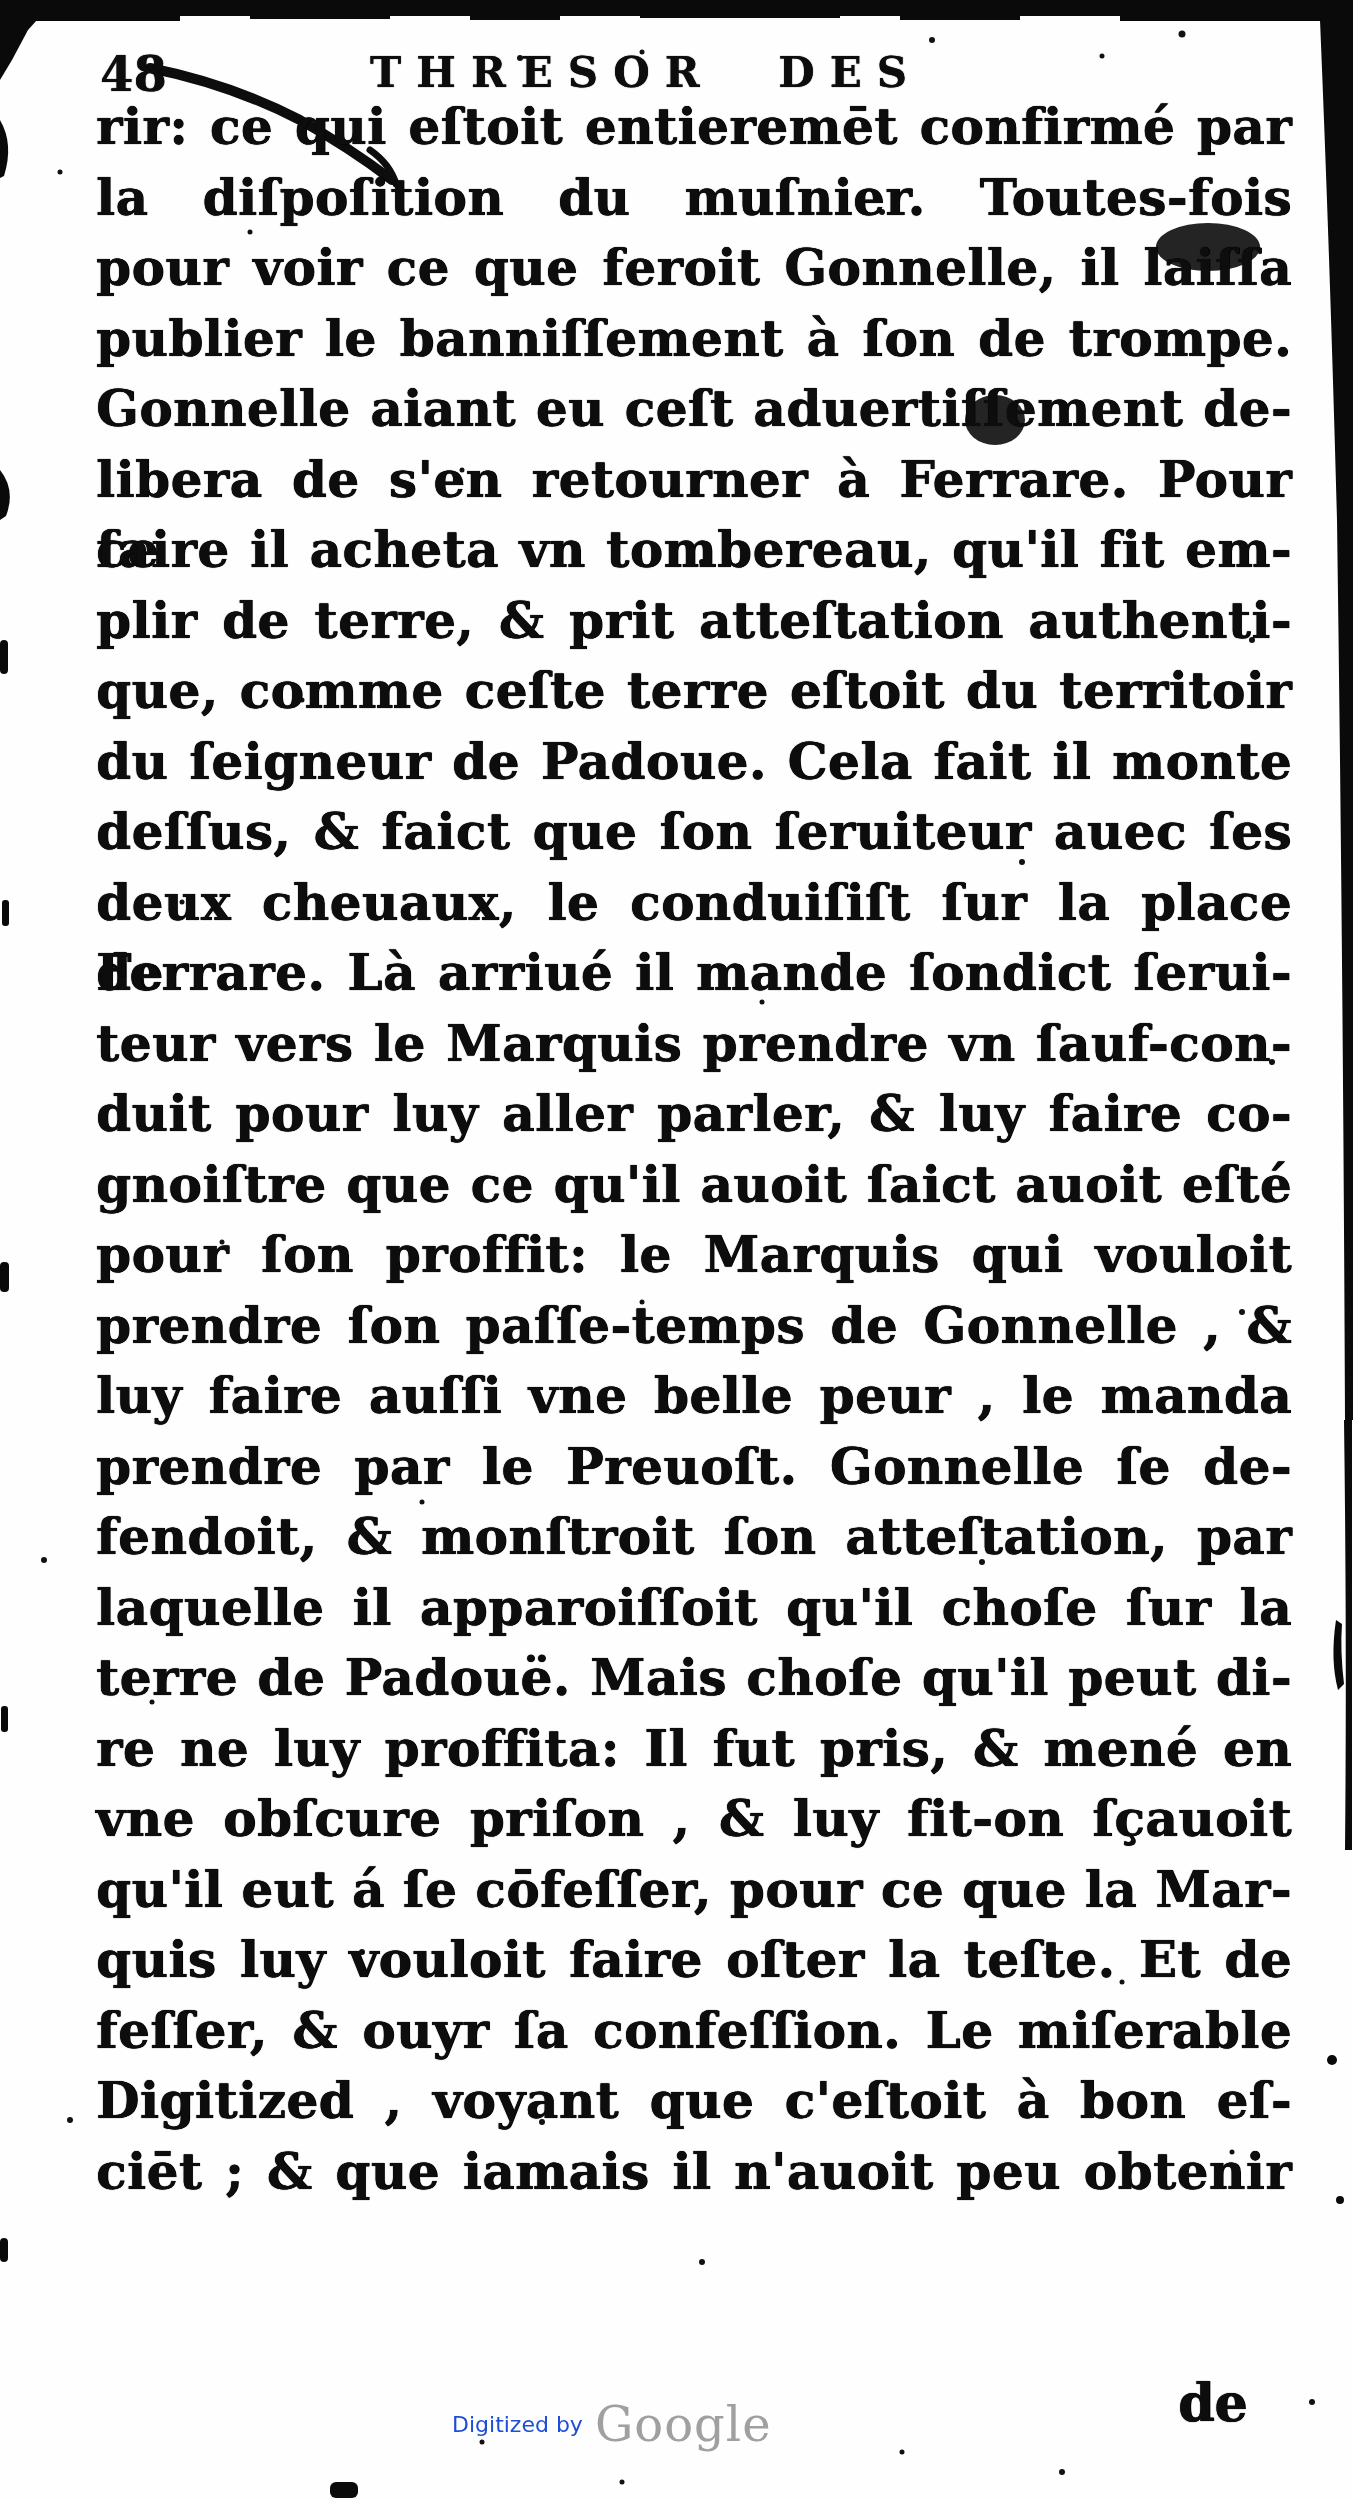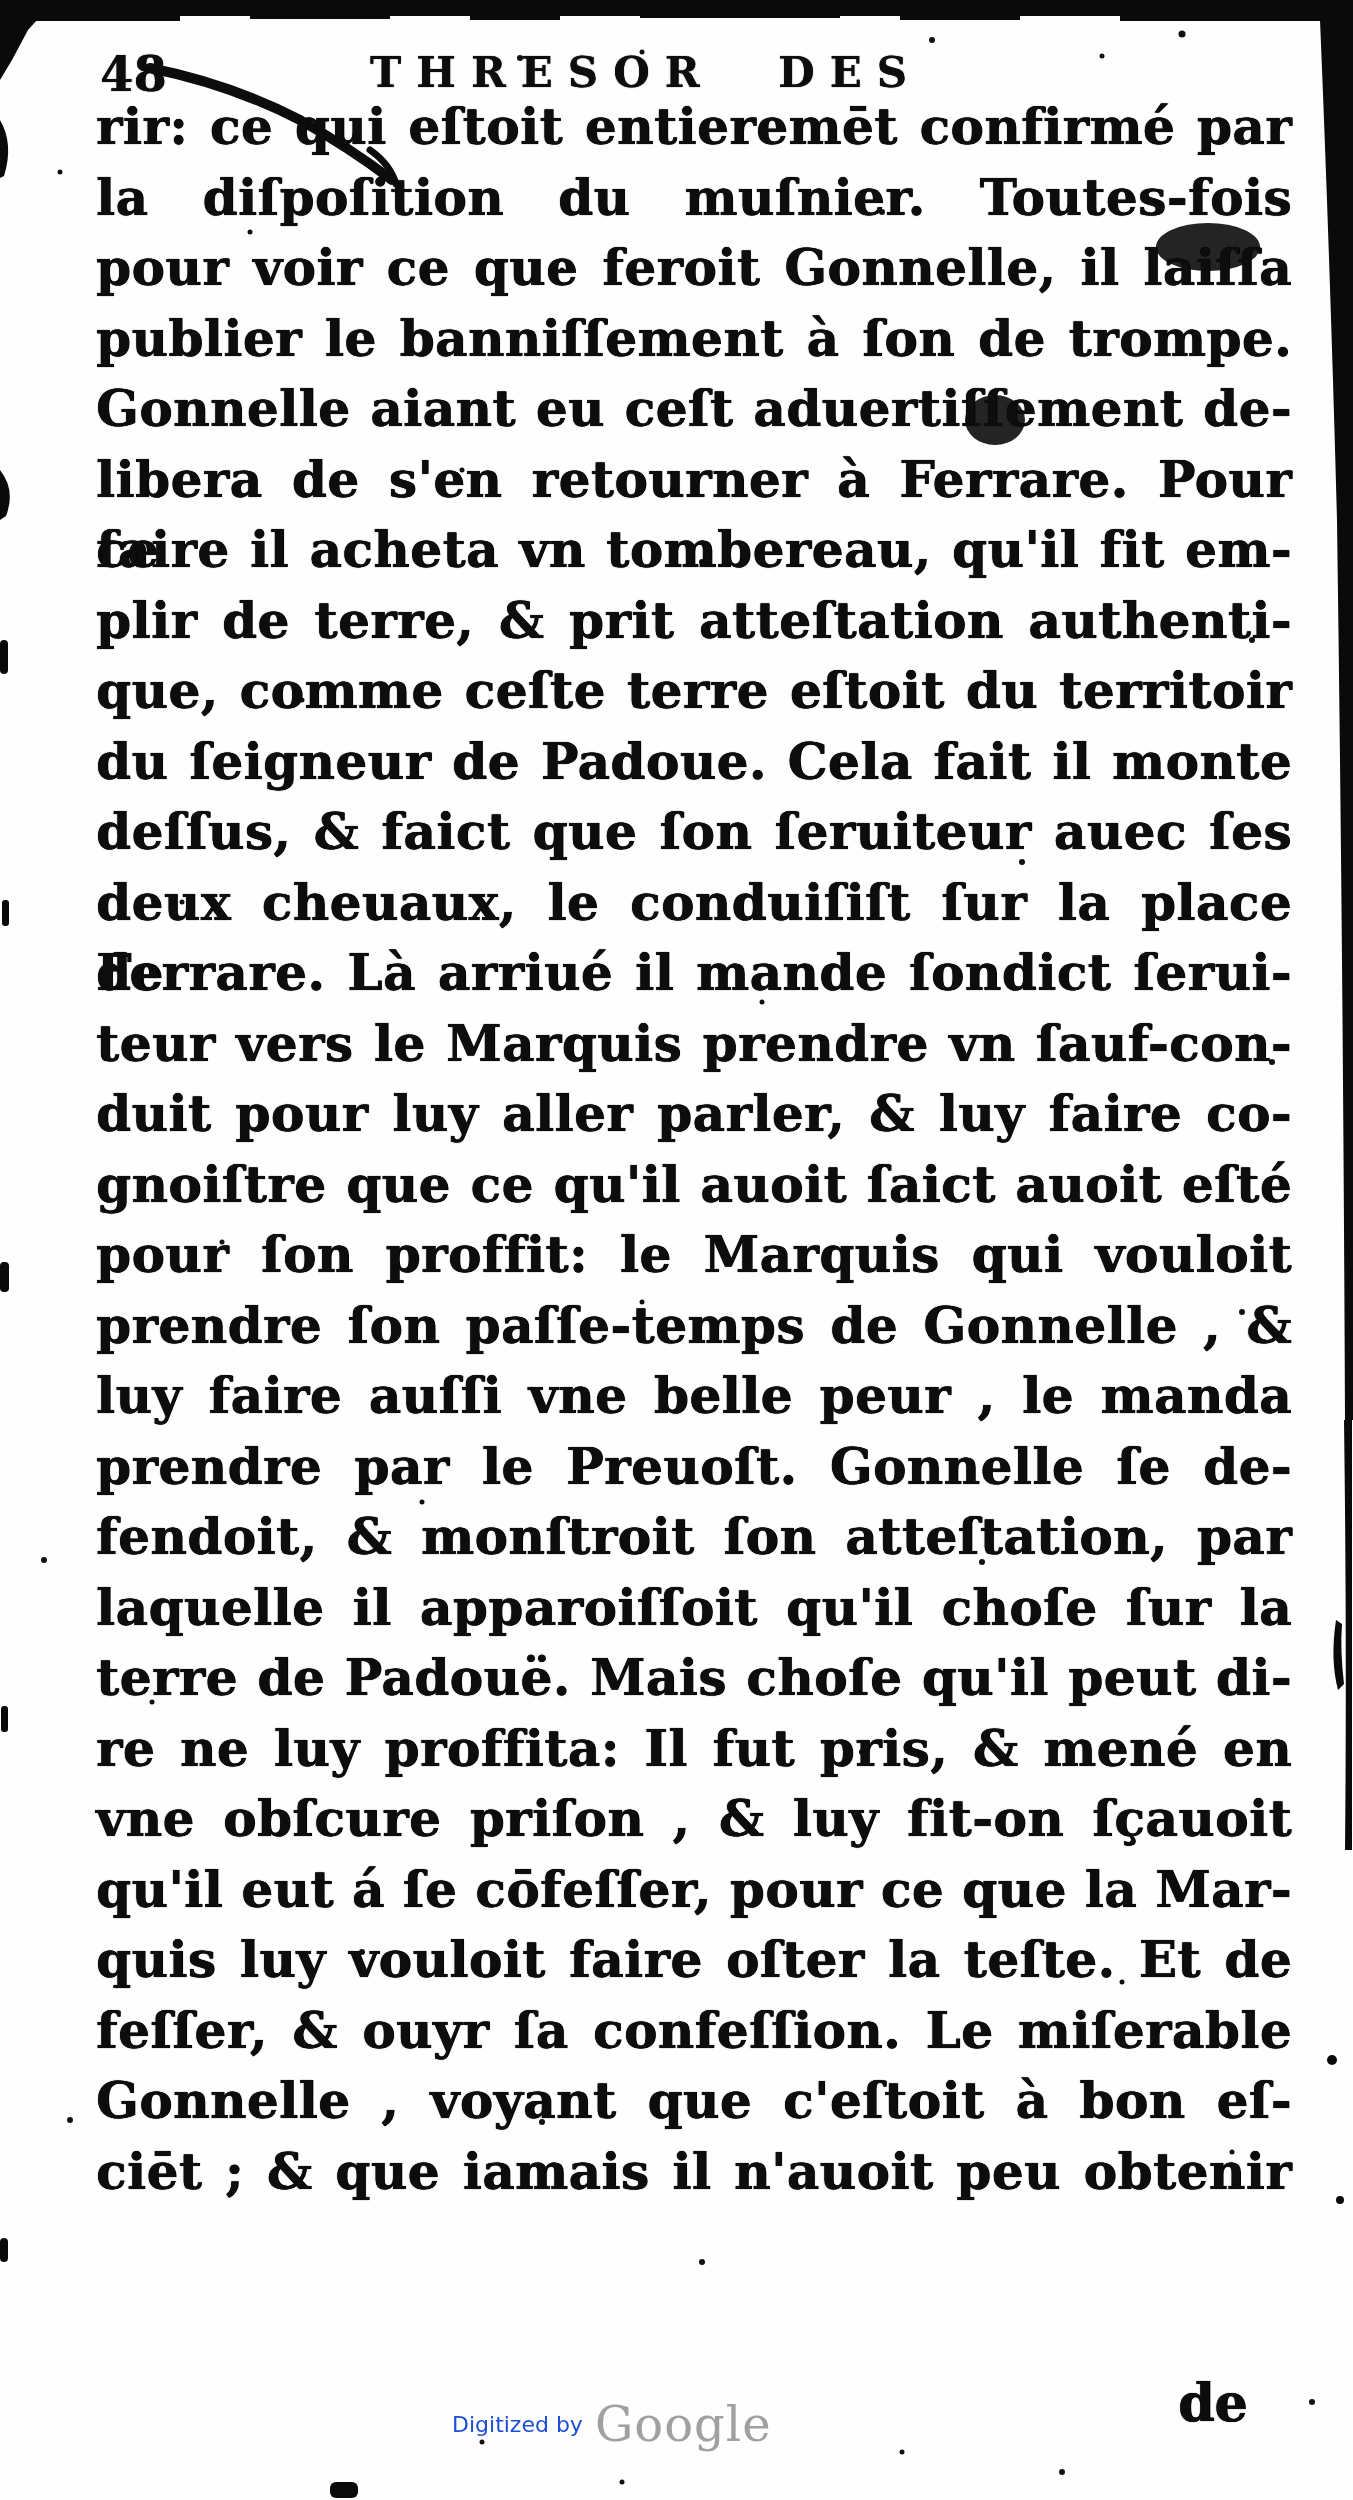--- a/index.html
+++ b/index.html
@@ -176,21 +176,21 @@
       <div class="text-line">luy faire auſſi vne belle peur , le manda</div>
       <div class="text-line">prendre par le Preuoſt. Gonnelle ſe de-</div>
       <div class="text-line">fendoit, &amp; monſtroit ſon atteſtation, par</div>
       <div class="text-line">laquelle il apparoiſſoit qu'il choſe ſur la</div>
       <div class="text-line">terre de Padouë. Mais choſe qu'il peut di-</div>
       <div class="text-line">re ne luy proffita: Il fut pris, &amp; mené en</div>
       <div class="text-line">vne obſcure priſon , &amp; luy fit-on ſçauoit</div>
       <div class="text-line">qu'il eut á ſe cōfeſſer, pour ce que la Mar-</div>
       <div class="text-line">quis luy vouloit faire oſter la teſte.  Et de</div>
       <div class="text-line">feſſer, &amp; ouyr ſa confeſſion. Le miſerable</div>
-      <div class="text-line">Gonnelle , voyant que c'eſtoit à bon eſ-</div>
+      <div class="text-line">Digitized , voyant que c'eſtoit à bon eſ-</div>
       <div class="text-line">ciēt ; &amp; que iamais il n'auoit peu obtenir</div>
     </div>
 
   <div class="catchword">de</div>
 
   <div class="watermark">
     <span class="wm-prefix">Digitized by</span>
     <span class="wm-brand">Google</span>
   </div>
 

